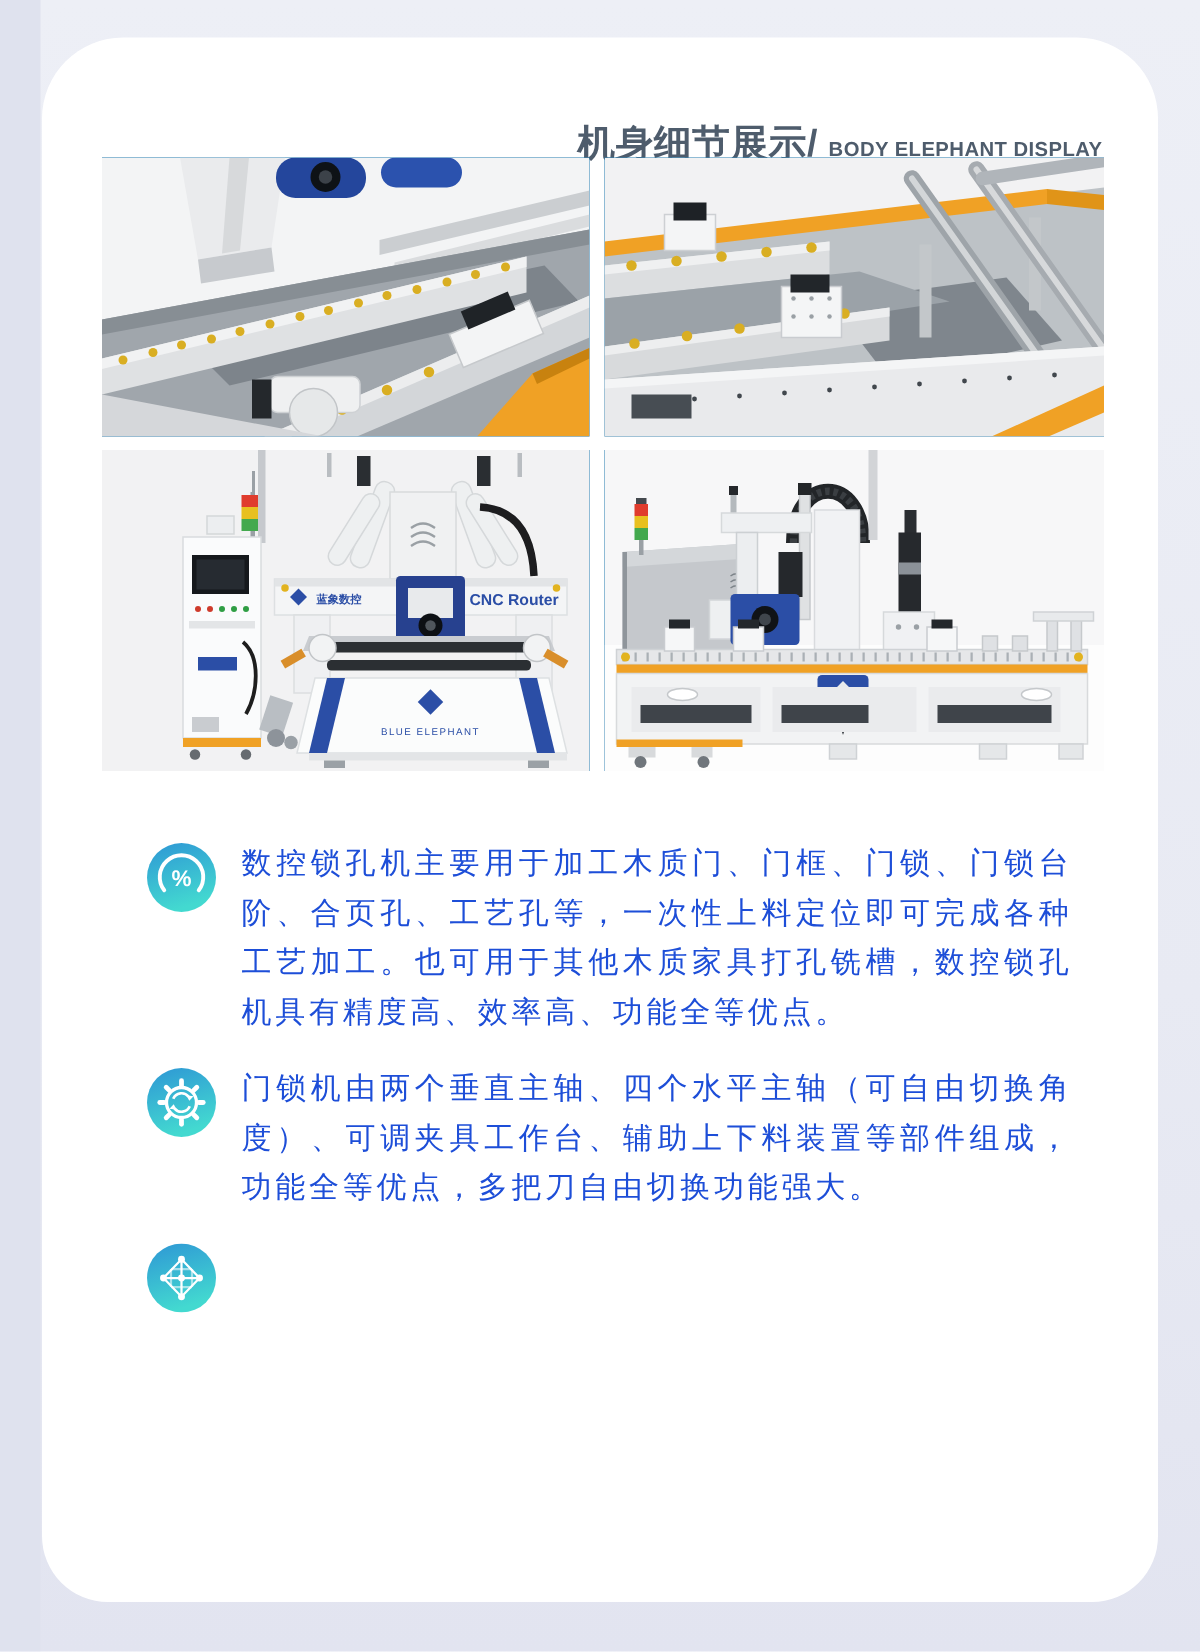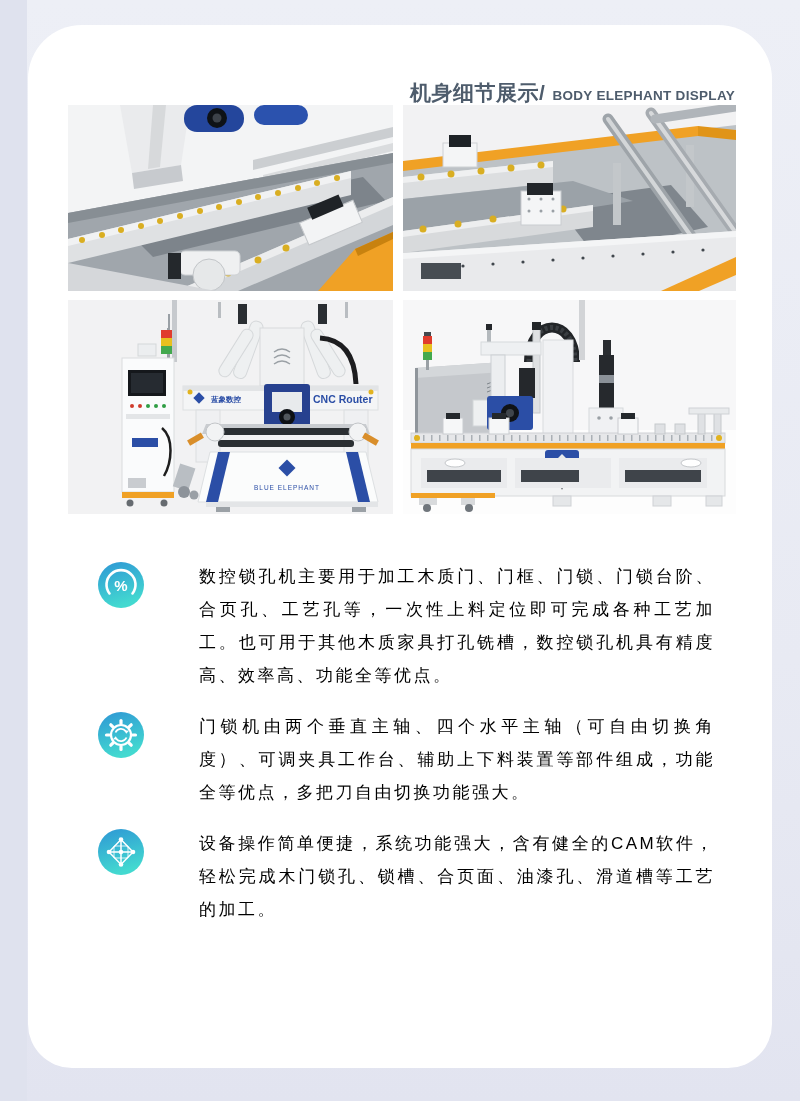--- a/index.html
+++ b/index.html
@@ -10,36 +10,36 @@
   }
   .left-strip{position:absolute;left:0;top:0;width:27px;height:1101px;background:#dfe2ee;}
   .card{
     position:absolute;left:28px;top:25px;width:744px;height:1043px;
     background:#ffffff;border-radius:54px 54px 44px 44px;
   }
   .header{
     position:absolute;top:54px;right:37px;display:flex;align-items:baseline;gap:7px;
     color:#4e5c6c;white-space:nowrap;
   }
-  .title-zh{font-size:21px;font-weight:bold;letter-spacing:0.5px;}
+  .title-zh{font-size:25px;font-weight:bold;letter-spacing:0.5px;}
   .title-en{font-size:13.5px;font-weight:bold;letter-spacing:0.3px;}
   .gallery{
     position:absolute;left:40px;top:80px;width:668px;
     display:grid;grid-template-columns:325px 333px;grid-template-rows:186px 214px;
     column-gap:10px;row-gap:9px;
   }
   .gallery figure{margin:0;overflow:hidden;background:#0369a1;}
   .gallery svg{display:block;width:100%;height:100%;}
   .features{position:absolute;left:70px;top:535px;width:617px;}
   .feature{display:flex;gap:17px;margin-bottom:18px;}
   .feature-icon{width:46px;height:46px;flex:0 0 46px;margin-top:2px;}
   .feature-icon svg{display:block;width:46px;height:46px;}
   .feature-text{
-    font-size:17px;line-height:33px;color:#000000;text-align:justify;
-    letter-spacing:2.5px;width:554px;margin-left:38px;
+    font-size:20px;line-height:33px;color:#1d4ed8;text-align:justify;
+    letter-spacing:2.5px;width:554px;
   }
 </style>
 </head>
 <body>
 
 <div class="left-strip"></div>
 
 <div class="card">
 
   <div class="header">
@@ -438,17 +438,16 @@
           </g>
           <g fill="#ffffff">
             <circle cx="23" cy="10.5" r="2.3"></circle>
               <circle cx="35" cy="23" r="2.3"></circle>
             <circle cx="23" cy="35.5" r="2.3"></circle>
               <circle cx="11" cy="23" r="2.3"></circle>
             <circle cx="23" cy="23" r="2.3"></circle>
           </g>
         </svg>
       </div>
-      <div class="feature-text">设备操作简单便捷，系统功能强大，含有健全的CAM软件，轻松完成木门锁孔、锁槽、合页面、油漆孔、滑道槽等工艺的加工。</div>
     </div>
 
   </div>
 </div>
 
 </body></html>

